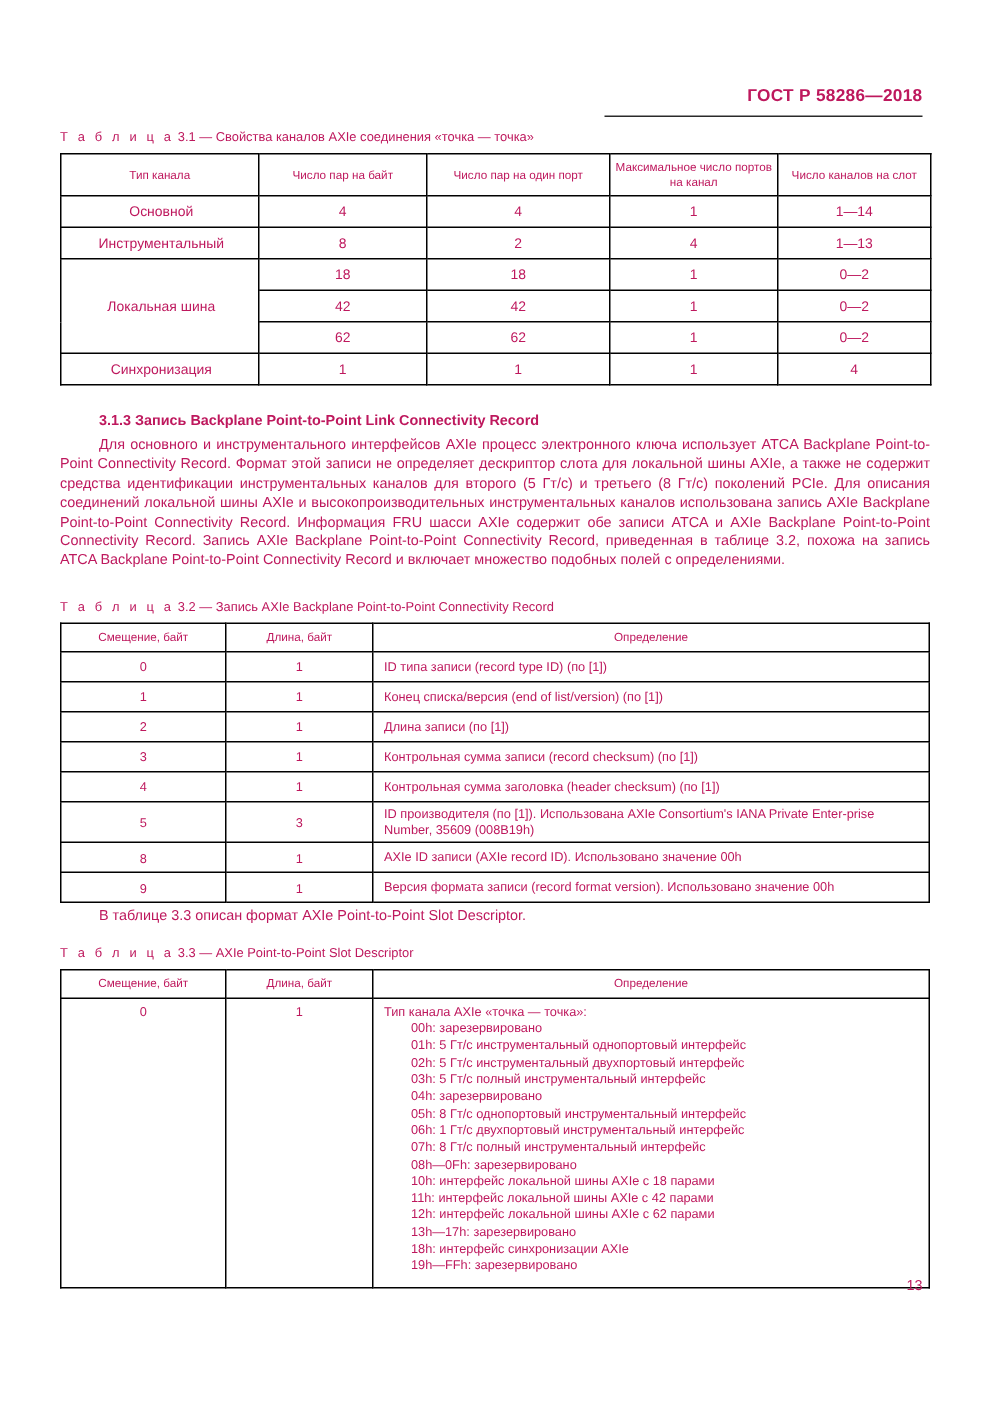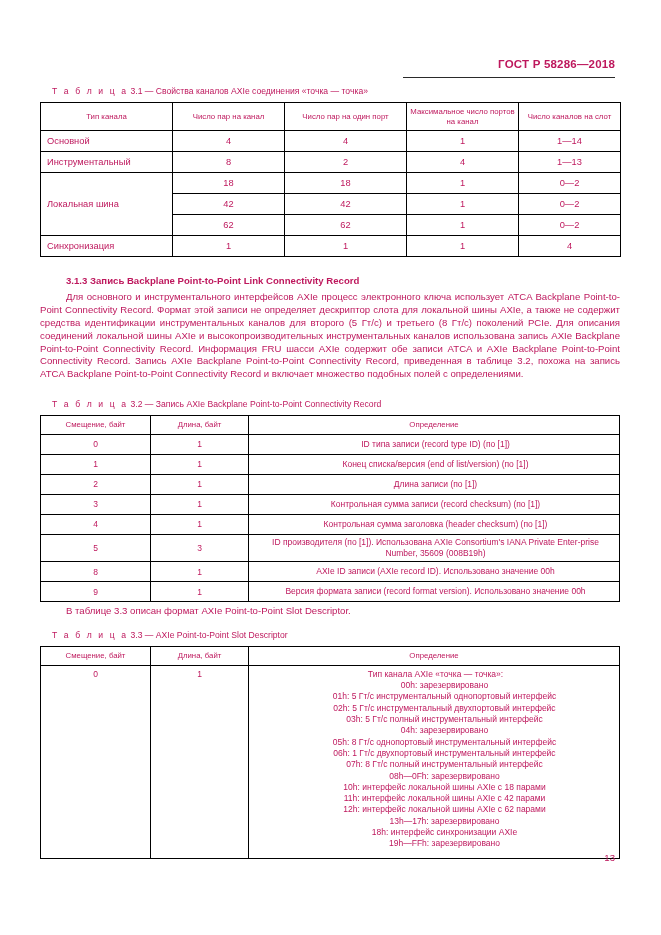--- a/index.html
+++ b/index.html
@@ -39,21 +39,21 @@
   
   .content {
     position: absolute;
     left: 40px;
     top: 86px;
     width: 580px;
   }
 
   .tbl-caption {
     font-size: 8.6px;
-    margin: 0 0 6px 12px;
+    margin: 0 0 6px 0;
     white-space: nowrap;
   }
   .tbl-caption .cap-word {
     letter-spacing: 2.1px;
   }
   .tbl-caption .cap-num {
     letter-spacing: 0;
   }
 
   
@@ -74,37 +74,37 @@
     text-align: center;
     line-height: 1.25;
     padding: 4px 3px;
     border-bottom: 1.4px solid #000;
   }
   .t31 td {
     font-size: 9.3px;
     height: 16px;
   }
   .t31 td.c-type {
-    text-align: left;
+    text-align: center;
     padding-left: 6px;
   }
   .t31 td.c-num {
     text-align: center;
   }
 
   .t32 td, .t33 td {
     font-size: 8.5px;
   }
   .t32 td.c-off, .t32 td.c-len,
   .t33 td.c-off, .t33 td.c-len {
     text-align: center;
     height: 15px;
   }
   .t32 td.c-def, .t33 td.c-def {
-    text-align: center;
+    text-align: left;
     padding-left: 7px;
     line-height: 1.32;
   }
   .t33 td.c-off, .t33 td.c-len {
     vertical-align: top;
     padding-top: 3px;
   }
   .t33 td.c-def {
     vertical-align: top;
     padding-top: 3px;
@@ -180,21 +180,21 @@
       <colgroup>
         <col style="width:132px">
         <col style="width:112px">
         <col style="width:122px">
         <col style="width:112px">
         <col style="width:102px">
       </colgroup>
       <thead>
         <tr>
           <th>Тип канала</th>
-          <th>Число пар на канал</th>
+          <th>Число пар на байт</th>
           <th>Число пар на один порт</th>
           <th>Максимальное число портов на канал</th>
           <th>Число каналов на слот</th>
         </tr>
       </thead>
       <tbody>
         <tr>
           <td class="c-type">Основной</td>
           <td class="c-num">4</td>
           <td class="c-num">4</td>

